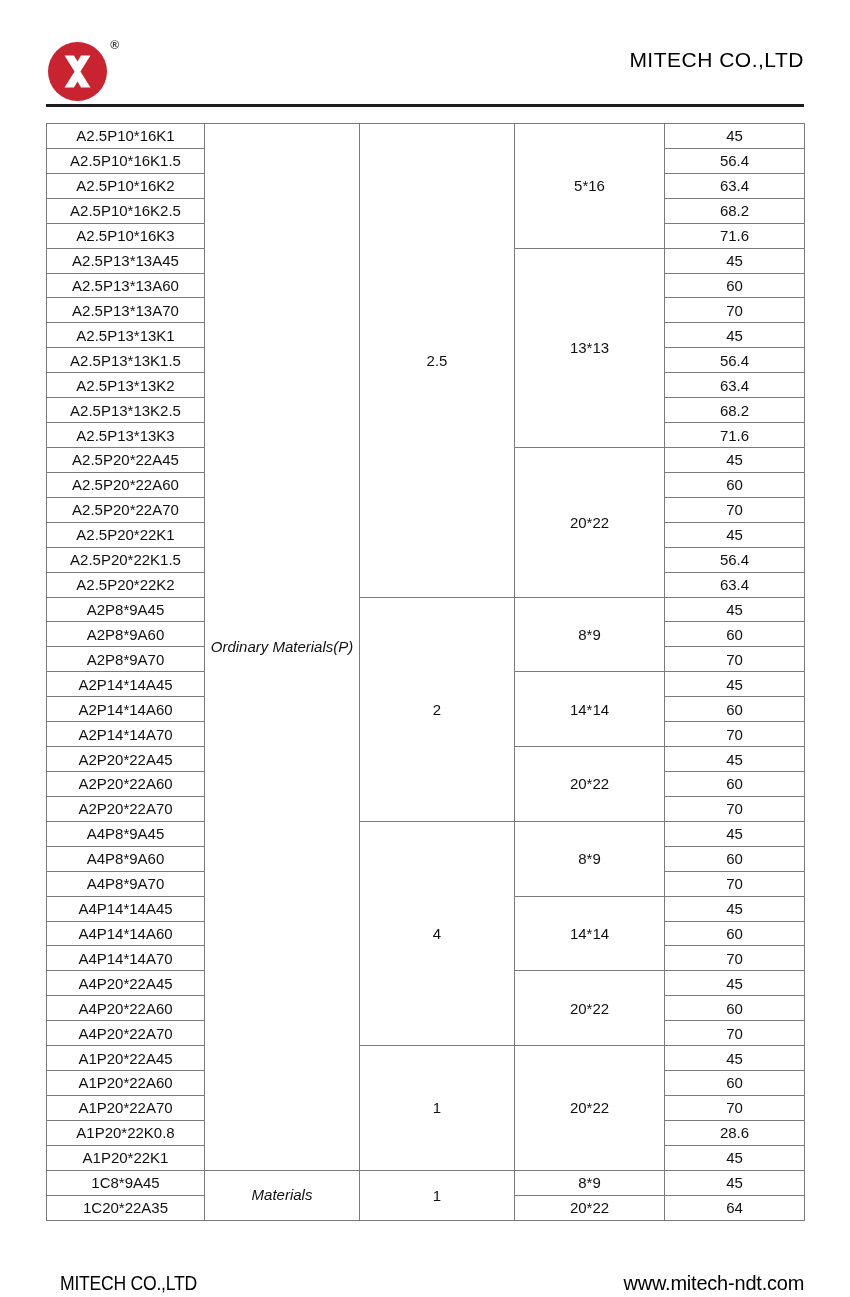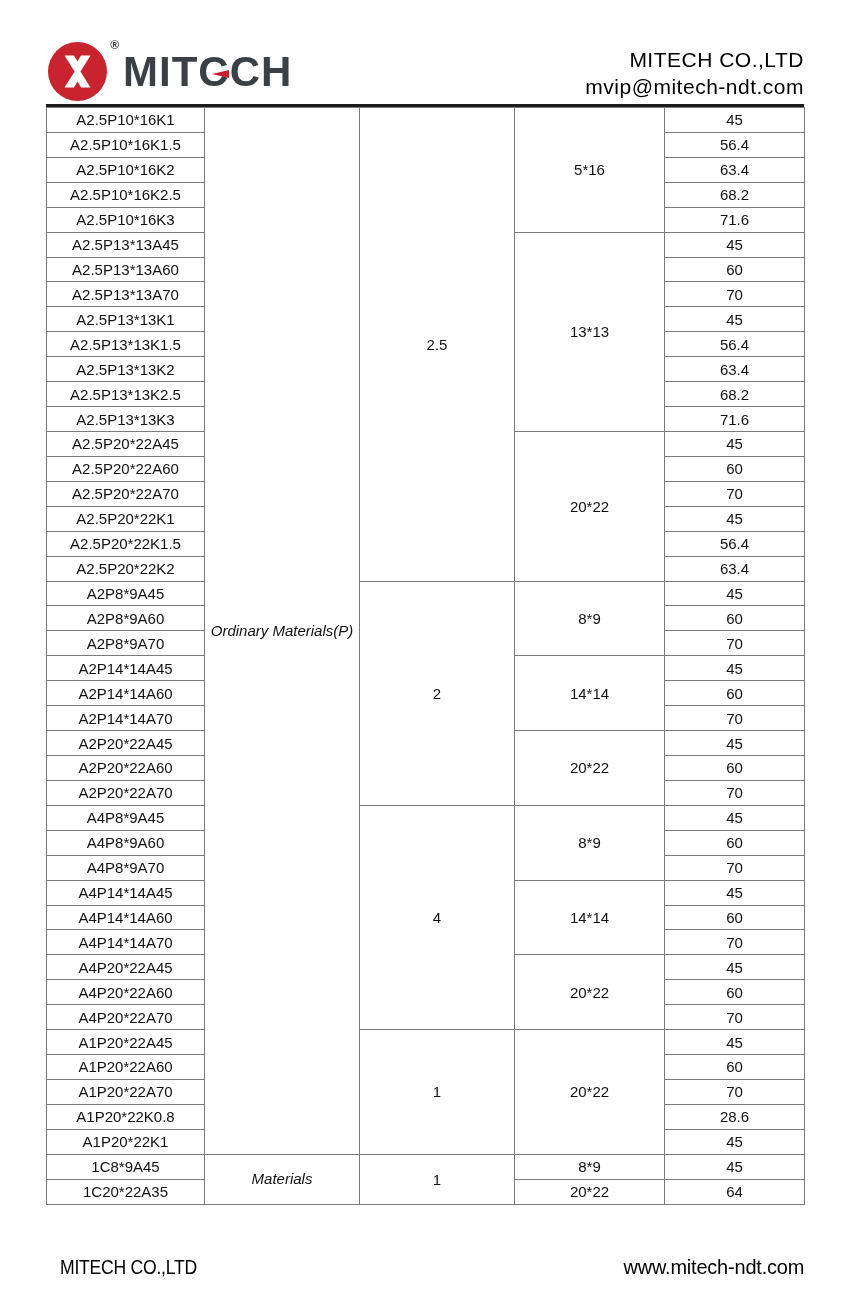--- a/index.html
+++ b/index.html
@@ -40,20 +40,21 @@
     position:absolute; right:0; top:46px;
     text-align:right; line-height:27px;
     font-size:21px; letter-spacing:0.5px; color:#000;
   }
 
   
   .table-top-rule { border-top:3px solid #1c1c1c; height:2px; }
   table.spec {
     border-collapse:collapse; table-layout:fixed;
     width:758px;
+    margin-top:16px;
   }
   table.spec td {
     border:1px solid #7b7b7b;
     text-align:center; vertical-align:middle;
     font-size:15px; padding:0;
     white-space:nowrap; overflow:hidden;
   }
   table.spec tr { height:24.93px; }
   td.c-material { white-space:pre-line; line-height:1.72;font-style:italic; }
 
@@ -80,29 +81,23 @@
 
   <div class="header">
     <div class="logo">
       <div class="logo-circle-wrap">
         <svg viewBox="0 0 100 100">
           <circle cx="50" cy="50" r="50" fill="#c8232e"></circle>
           <path fill="#ffffff" d="M28,23 L44,23 L50,33 L56,23 L72,23 L55,50 L72,77 L56,77 L50,67 L44,77 L28,77 L45,50 Z"></path>
         </svg>
         <span class="logo-reg">®</span>
       </div>
-      <div class="logo-word">
-        <span>MIT</span>
-          <span class="logo-e"><span>C</span><span class="logo-e-arrow"></span></span>
-          <span>CH</span>
-      </div>
     </div>
     <div class="header-right">
       <div>MITECH  CO.,LTD</div>
-      <div>mvip@mitech-ndt.com</div>
     </div>
   </div>
 
   <div class="table-top-rule"></div>
   <table class="spec">
     <colgroup>
       <col style="width:158px">
       <col style="width:155px">
       <col style="width:155px">
       <col style="width:150px">

